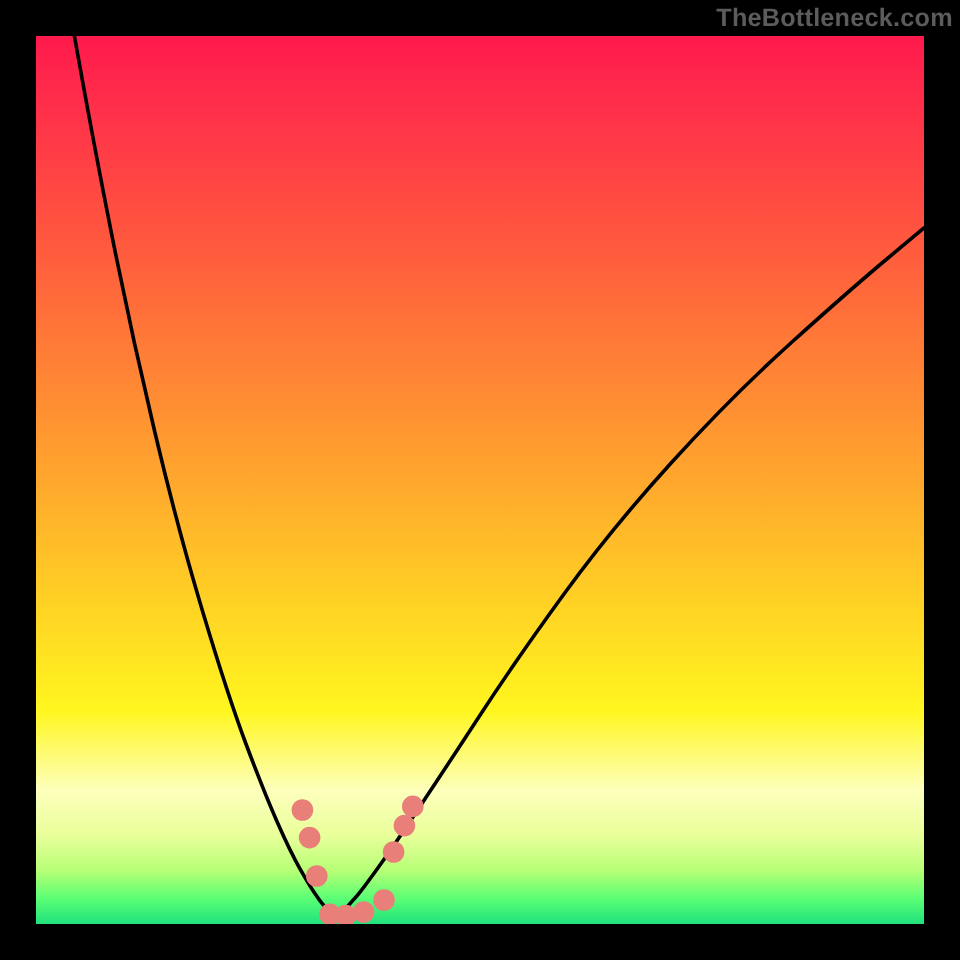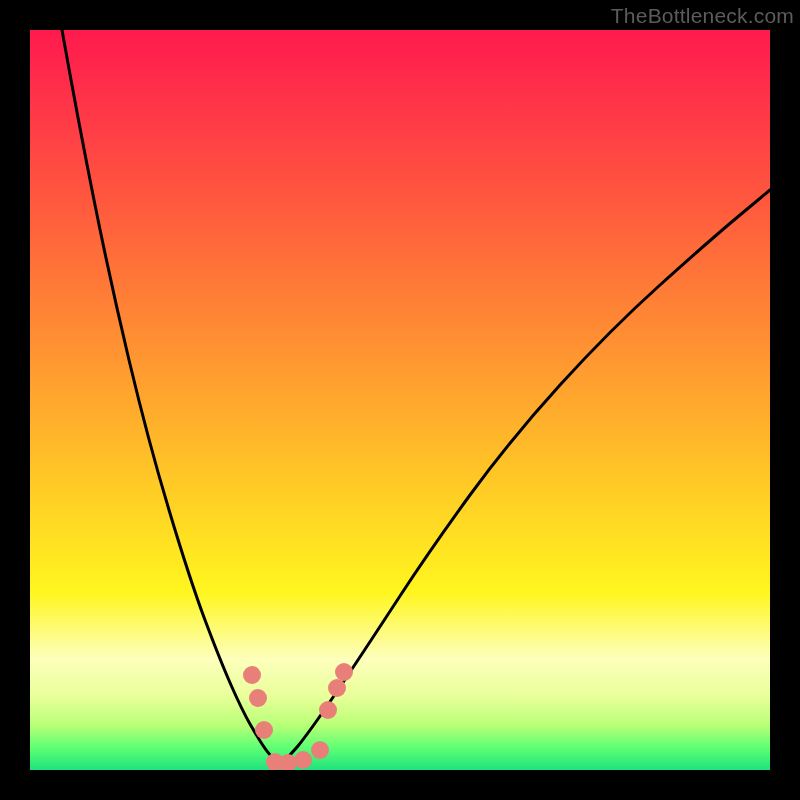--- a/index.html
+++ b/index.html
@@ -49,21 +49,21 @@
     inset: 0;
     width: 100%;
     height: 100%;
   }
   .watermark {
     position: absolute;
     top: 4px;
     right: 6px;
     color: #5c5c5c;
     font-size: 21px;
-    font-weight: 400;
+    font-weight: 700;
     letter-spacing: 0.2px;
     user-select: none;
   }
 </style>
 </head>
 <body>
 
 <div class="frame">
   <div class="watermark">TheBottleneck.com</div>
 

